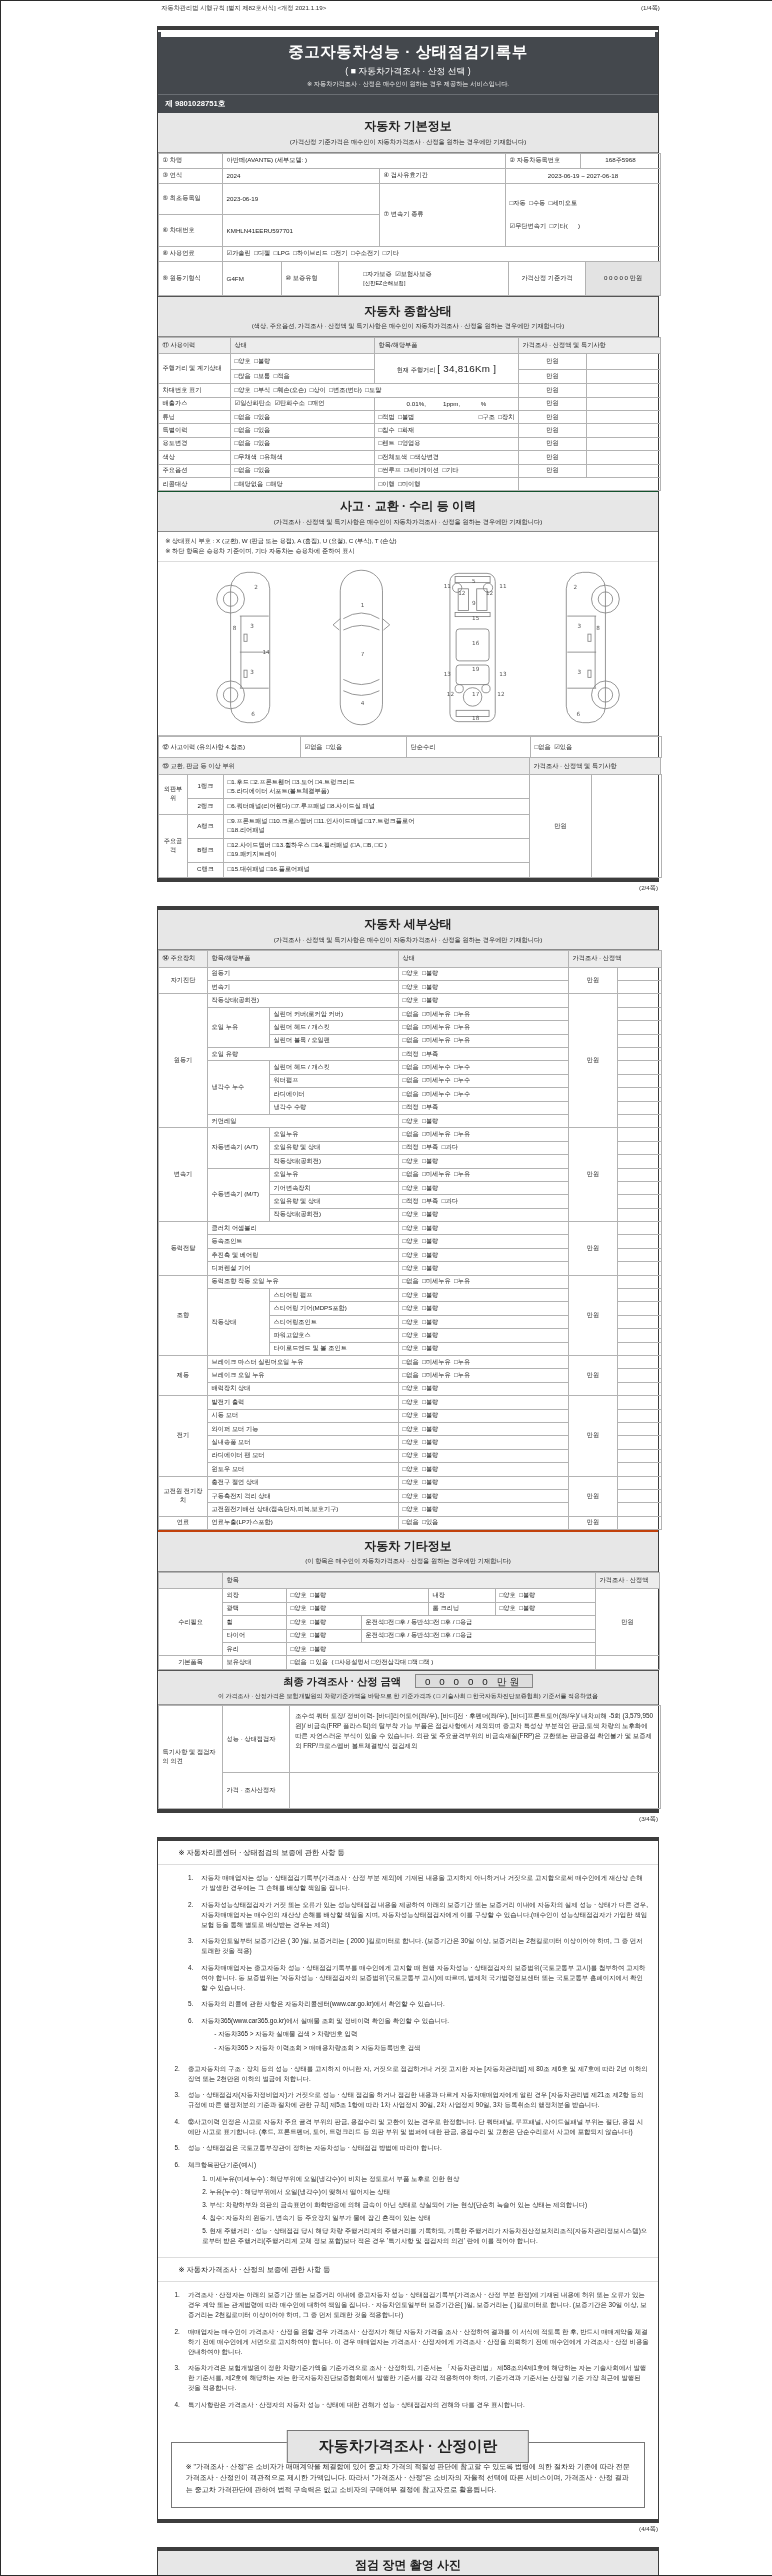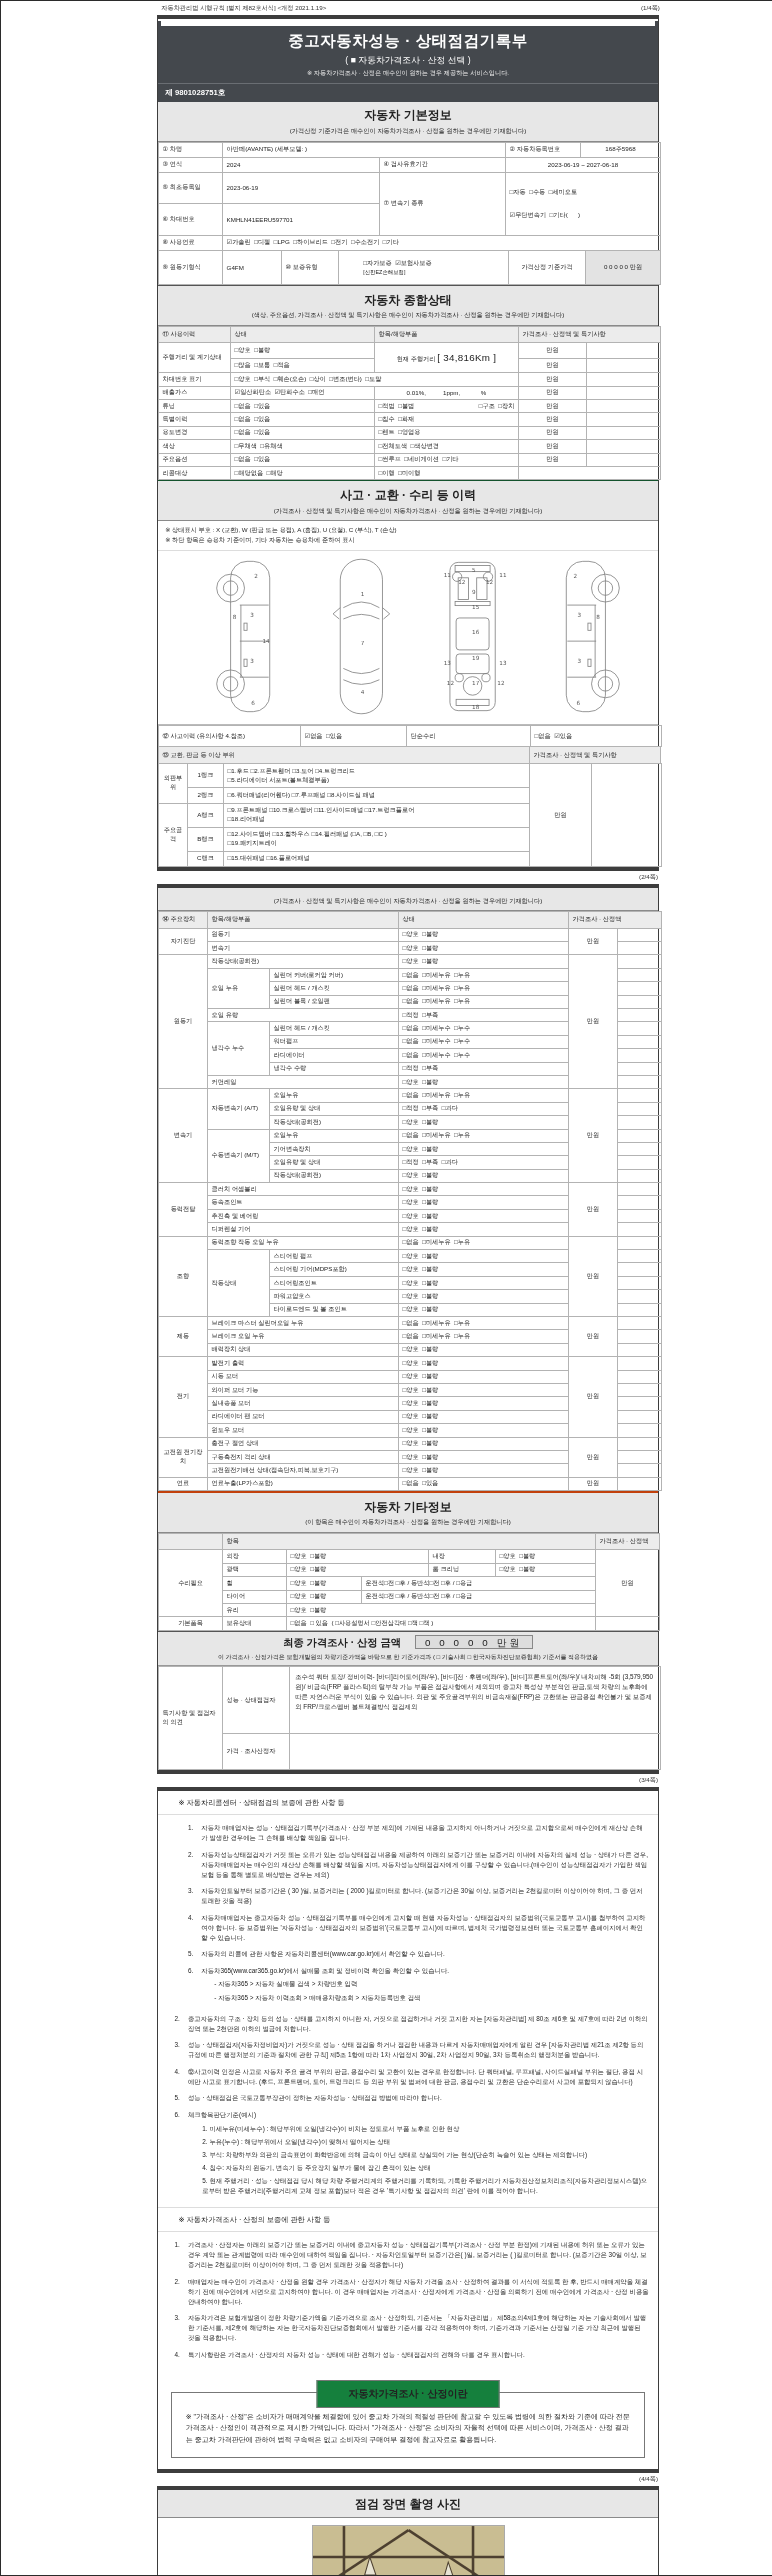--- a/index.html
+++ b/index.html
@@ -1,21 +1,21 @@
 <!DOCTYPE html>
 <html style="font-size:8.2px"><head>
 <meta charset="utf-8">
 <style>
   html,body{margin:0;padding:0;background:#fff;}
   body{font-family:"Liberation Sans","DejaVu Sans",sans-serif;color:#222;}
   .canvas{width:773px;height:2576px;box-sizing:border-box;border:1px solid #2b2b2b;background:#fff;overflow:hidden;position:relative;}
   .col{width:502px;margin-left:156px;}
   .topline{display:flex;justify-content:space-between;font-size:6.2px;color:#333;padding:3.1px 4.1px 2.1px 11.3px;}
   .pagemark{font-size:6.2px;color:#333;text-align:right;padding:2.1px 1px;}
-  .pagebox{border:1px solid #3d3d3d;border-top-width:4.1px;border-bottom-width:4.1px;background:#fff;}
+  .pagebox{border:1px solid #3d3d3d;border-top-width:4.1px;border-bottom-width:4.1px;background:#fff;margin-top:11px;}
   
   .dochdr{background:#44484d;color:#fff;padding:0 0 3.1px 0;}
   .dochdr .stripe{height:4.6px;background:#fff;margin:2.1px 2.6px 5.2px 2.6px;}
   .dochdr h1{margin:1px 0 3.1px;text-align:center;font-size:15.5px;letter-spacing:0.5px;font-weight:bold;}
   .dochdr .sub{text-align:center;font-size:8.8px;margin:1px 0;}
   .dochdr .note{text-align:center;font-size:6.2px;margin:2.1px 0 5.2px;color:#eee;}
   .dochdr .docno{font-size:7.7px;font-weight:bold;padding:3.1px 0 1px 7.2px;border-top:0.5px solid #6a6e73;}
   
   .sechdr{background:#e7e7e7;text-align:center;padding:5.7px 0 4.6px;border-bottom:0.5px solid #8a8a8a;}
   .sechdr .t{font-size:12px;font-weight:bold;}
@@ -48,21 +48,21 @@
   .nitem{display:flex;margin:0 0 6.7px 0;font-size:6.4px;line-height:1.55;}
   .nitem .nnum{width:13.4px;flex:0 0 13.4px;text-align:left;}
   .nitem.lvA{padding-left:20.6px;}
   .nitem.lvB{padding-left:7.2px;}
   .nsub{font-size:6.4px;line-height:1.55;margin:-3.1px 0 6.2px 0;}
   .nsub.lvA{padding-left:47px;}
   .nsub.lvB{padding-left:35px;}
   
   .pdefwrap{padding:7.2px 13.4px 11.3px;}
   .pdefbox{border:0.5px solid #777;padding:17.5px 13.4px 10.3px;position:relative;margin-top:13.4px;}
-  .pdeftitle{position:absolute;top:-13.4px;left:50%;transform:translateX(-50%);background:#15803d;border:0.5px solid #777;padding:6.2px 31px;font-size:10px;font-weight:bold;white-space:nowrap;}
+  .pdeftitle{position:absolute;top:-13.4px;left:50%;transform:translateX(-50%);background:#e5e5e5;border:0.5px solid #777;padding:6.2px 31px;font-size:15px;font-weight:bold;white-space:nowrap;}
   .pdeftext{font-size:7px;line-height:1.7;}
   
   .photoarea{text-align:center;padding:6.2px 0 2.1px;}
   .photo{display:block;margin:0 auto 5.2px;border:0.5px solid #aaa;}
 </style>
 </head>
 <body>
 
 <div class="canvas">
 
@@ -403,20 +403,21 @@
           <td class="prew">□15.대쉬패널  □16.플로어패널</td>
         </tr>
       </tbody>
         </table>
     </div>
 
     <div class="pagemark">(2/4쪽)</div>
 
     <div class="pagebox">
       <div class="sechdr">
+        <div class="t">자동차 세부상태</div>
         <div class="s">(가격조사 · 산정액 및 특기사항은 매수인이 자동차가격조사 · 산정을 원하는 경우에만 기재합니다)</div>
       </div>
       <table>
         <colgroup>
             <col style="width:49px">
             <col style="width:62px">
             <col style="width:129px">
             <col style="width:170px">
             <col style="width:49px">
             <col style="width:44px">

